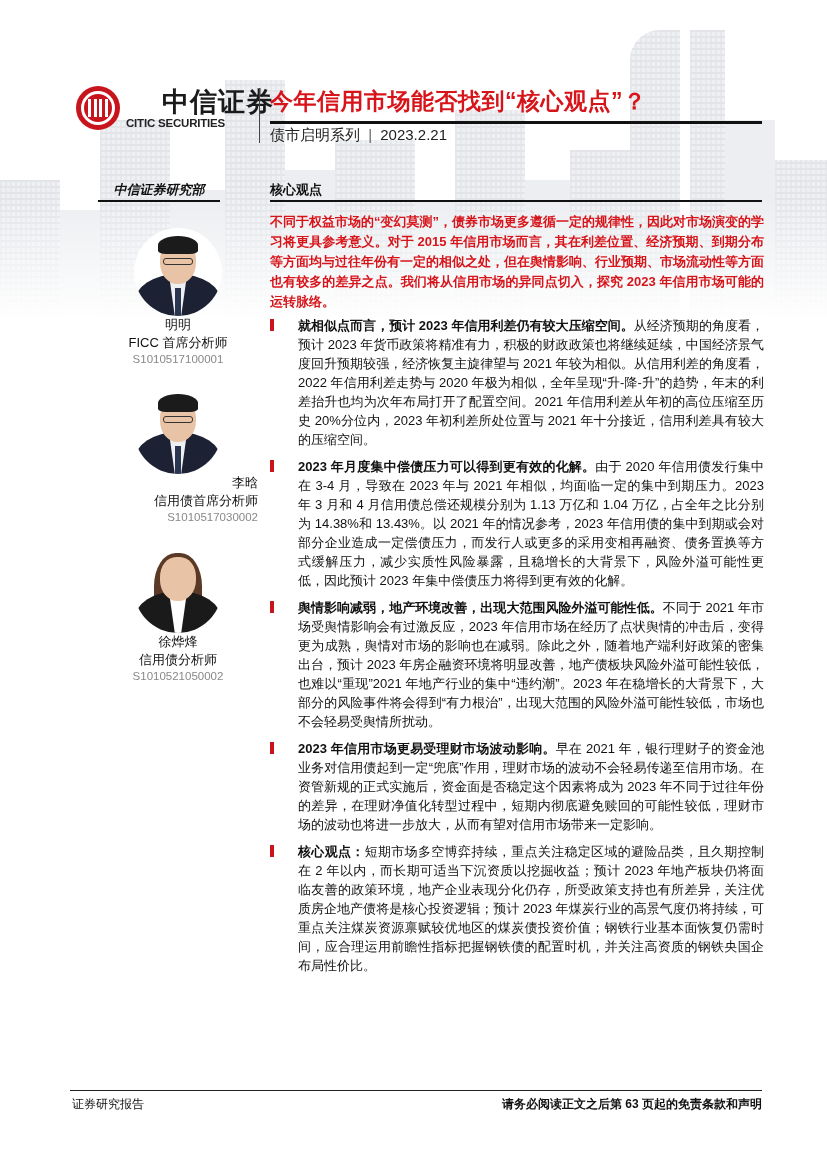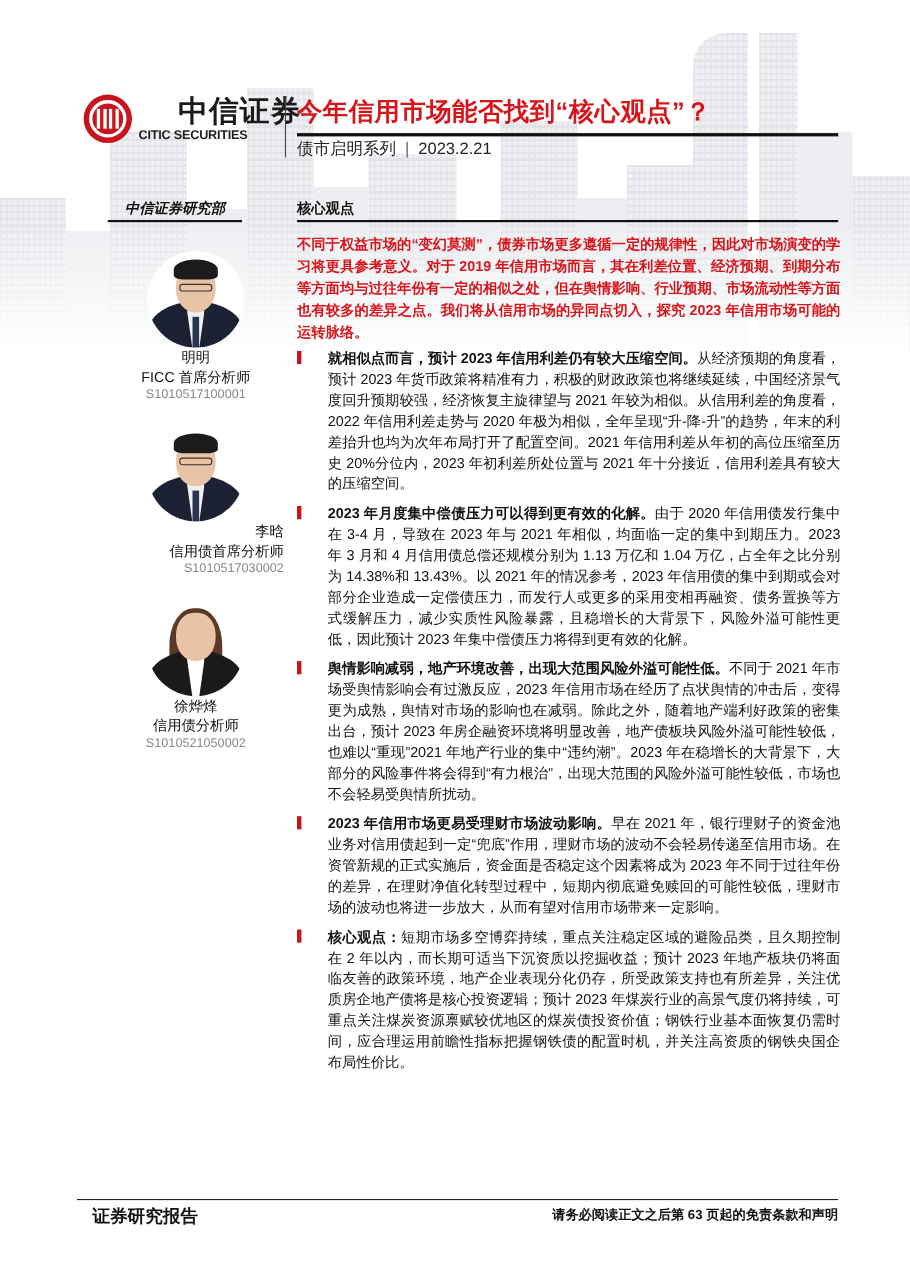--- a/index.html
+++ b/index.html
@@ -53,21 +53,21 @@
   .a-id { font-size: 11.5px; color: #888; line-height: 17px; }
 
   
   .bullets { position: absolute; left: 270px; top: 316px; width: 494px; }
   .bullet { position: relative; padding-left: 28px; font-size: 13px; line-height: 19px; text-align: justify; margin-bottom: 8px; }
   .bullet .marker { position: absolute; left: 0; top: 3px; width: 4px; height: 12px; background: #c8151d; }
   .bullet .lead { font-weight: bold; }
 
   
   .footer-rule { position: absolute; left: 70px; top: 1090px; width: 692px; height: 1px; background: #222; }
-  .footer-left { position: absolute; left: 84px; top: 1096px; font-size: 16px; font-weight: bold; }
+  .footer-left { position: absolute; left: 72px; top: 1096px; font-size: 12px; font-weight: normal; }
   .footer-right { position: absolute; right: 65px; top: 1096px; font-size: 12px; font-weight: bold; }
 </style>
 </head>
 <body>
 
 <div class="skyline">
   <div class="bld win" style="left:0;width:60px;height:140px;"></div>
   <div class="bld" style="left:60px;width:40px;height:110px;"></div>
   <div class="bld win" style="left:100px;width:70px;height:200px;"></div>
   <div class="bld" style="left:170px;width:55px;height:130px;"></div>
@@ -110,21 +110,21 @@
     <span>债市启明系列</span>
     <span style="margin:0 4px;color:#666;">|</span>
     <span>2023.2.21</span>
   </div>
 
   <div class="sec-left">中信证券研究部</div>
   <div class="sec-left-rule"></div>
   <div class="sec-right">核心观点</div>
   <div class="sec-right-rule"></div>
 
-  <div class="abstract">不同于权益市场的“变幻莫测”，债券市场更多遵循一定的规律性，因此对市场演变的学习将更具参考意义。对于 2019 年信用市场而言，其在利差位置、经济预期、到期分布等方面均与过往年份有一定的相似之处，但在舆情影响、行业预期、市场流动性等方面也有较多的差异之点。我们将从信用市场的异同点切入，探究 2023 年信用市场可能的运转脉络。</div>
+  <div class="abstract">不同于权益市场的“变幻莫测”，债券市场更多遵循一定的规律性，因此对市场演变的学习将更具参考意义。对于 2015 年信用市场而言，其在利差位置、经济预期、到期分布等方面均与过往年份有一定的相似之处，但在舆情影响、行业预期、市场流动性等方面也有较多的差异之点。我们将从信用市场的异同点切入，探究 2023 年信用市场可能的运转脉络。</div>
 
   <div class="analyst" style="top:228px;">
     <div class="avatar">
       <div class="av-suit"></div>
         <div class="av-shirt"></div>
         <div class="av-tie"></div>
       <div class="av-head"></div>
         <div class="av-hair"></div>
         <div class="av-glasses"></div>
     </div>

